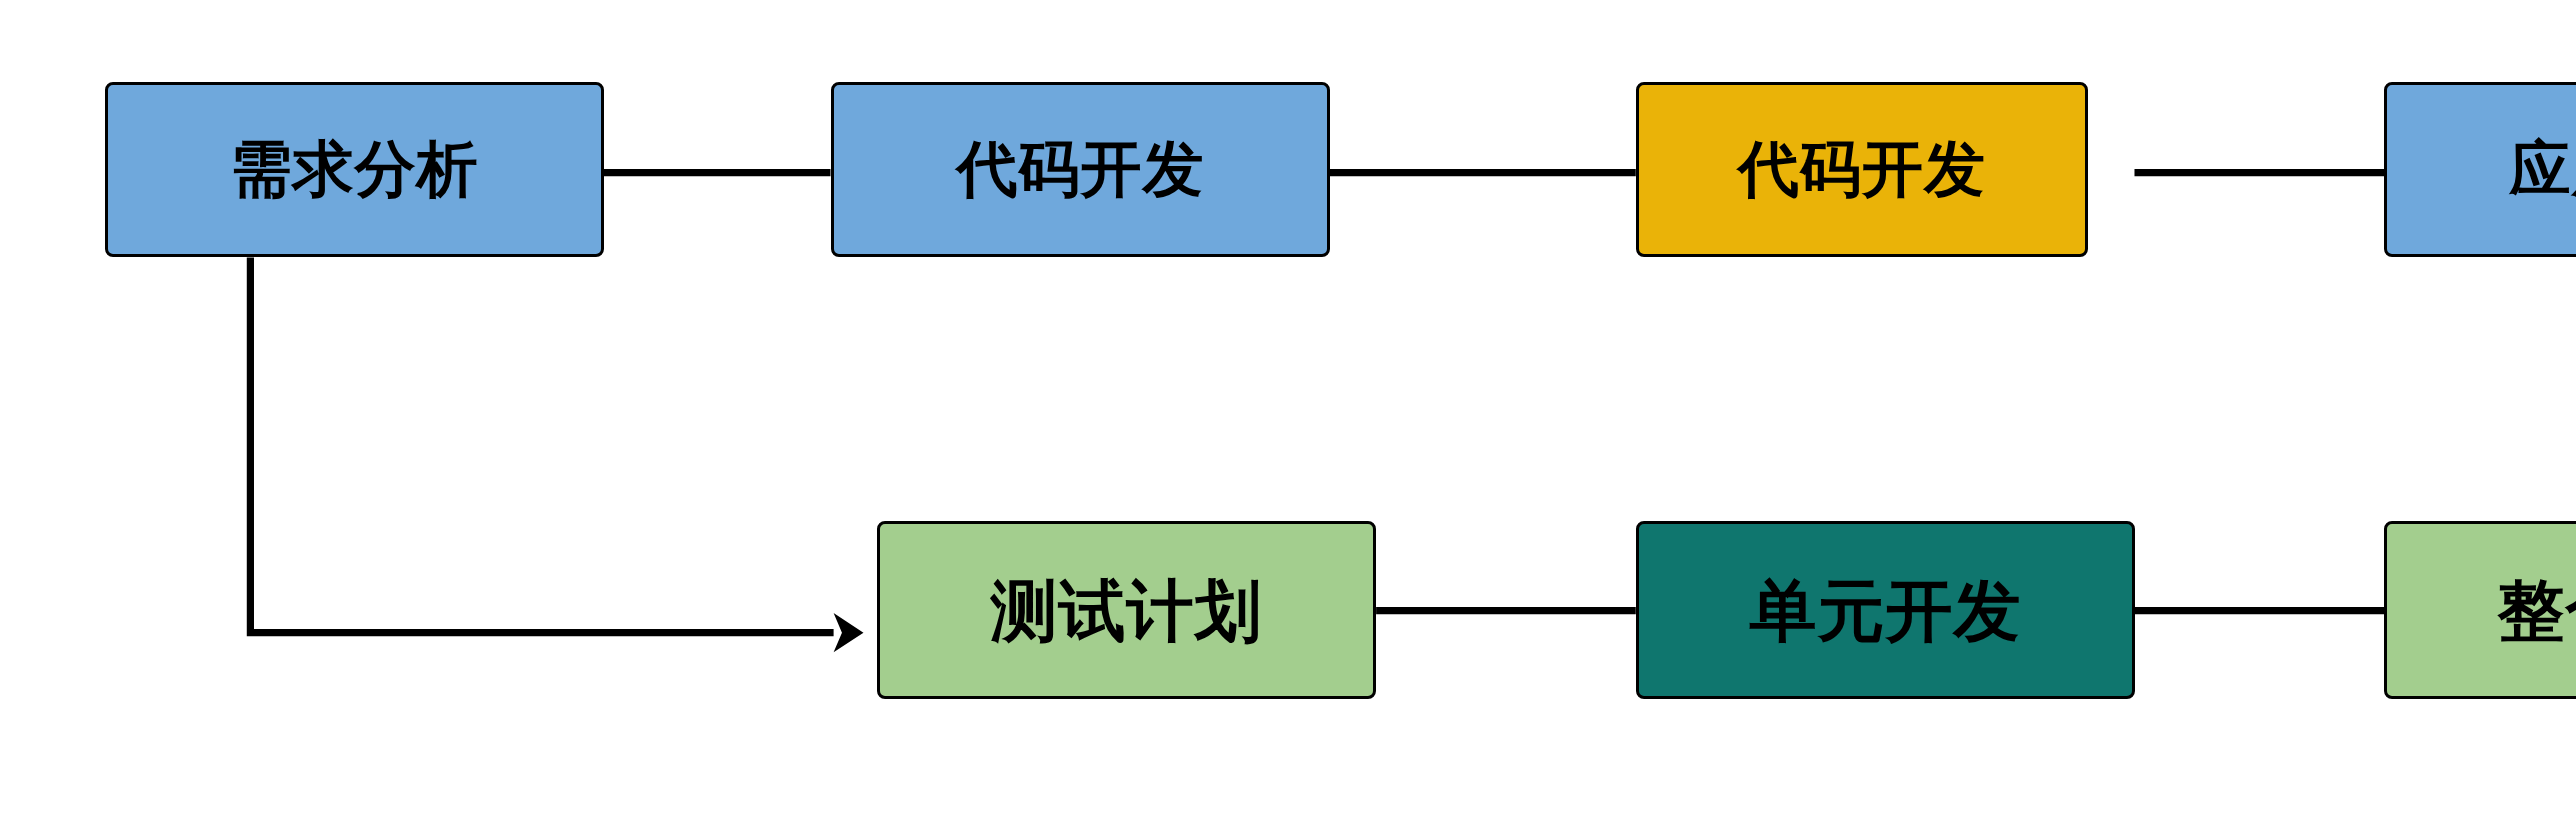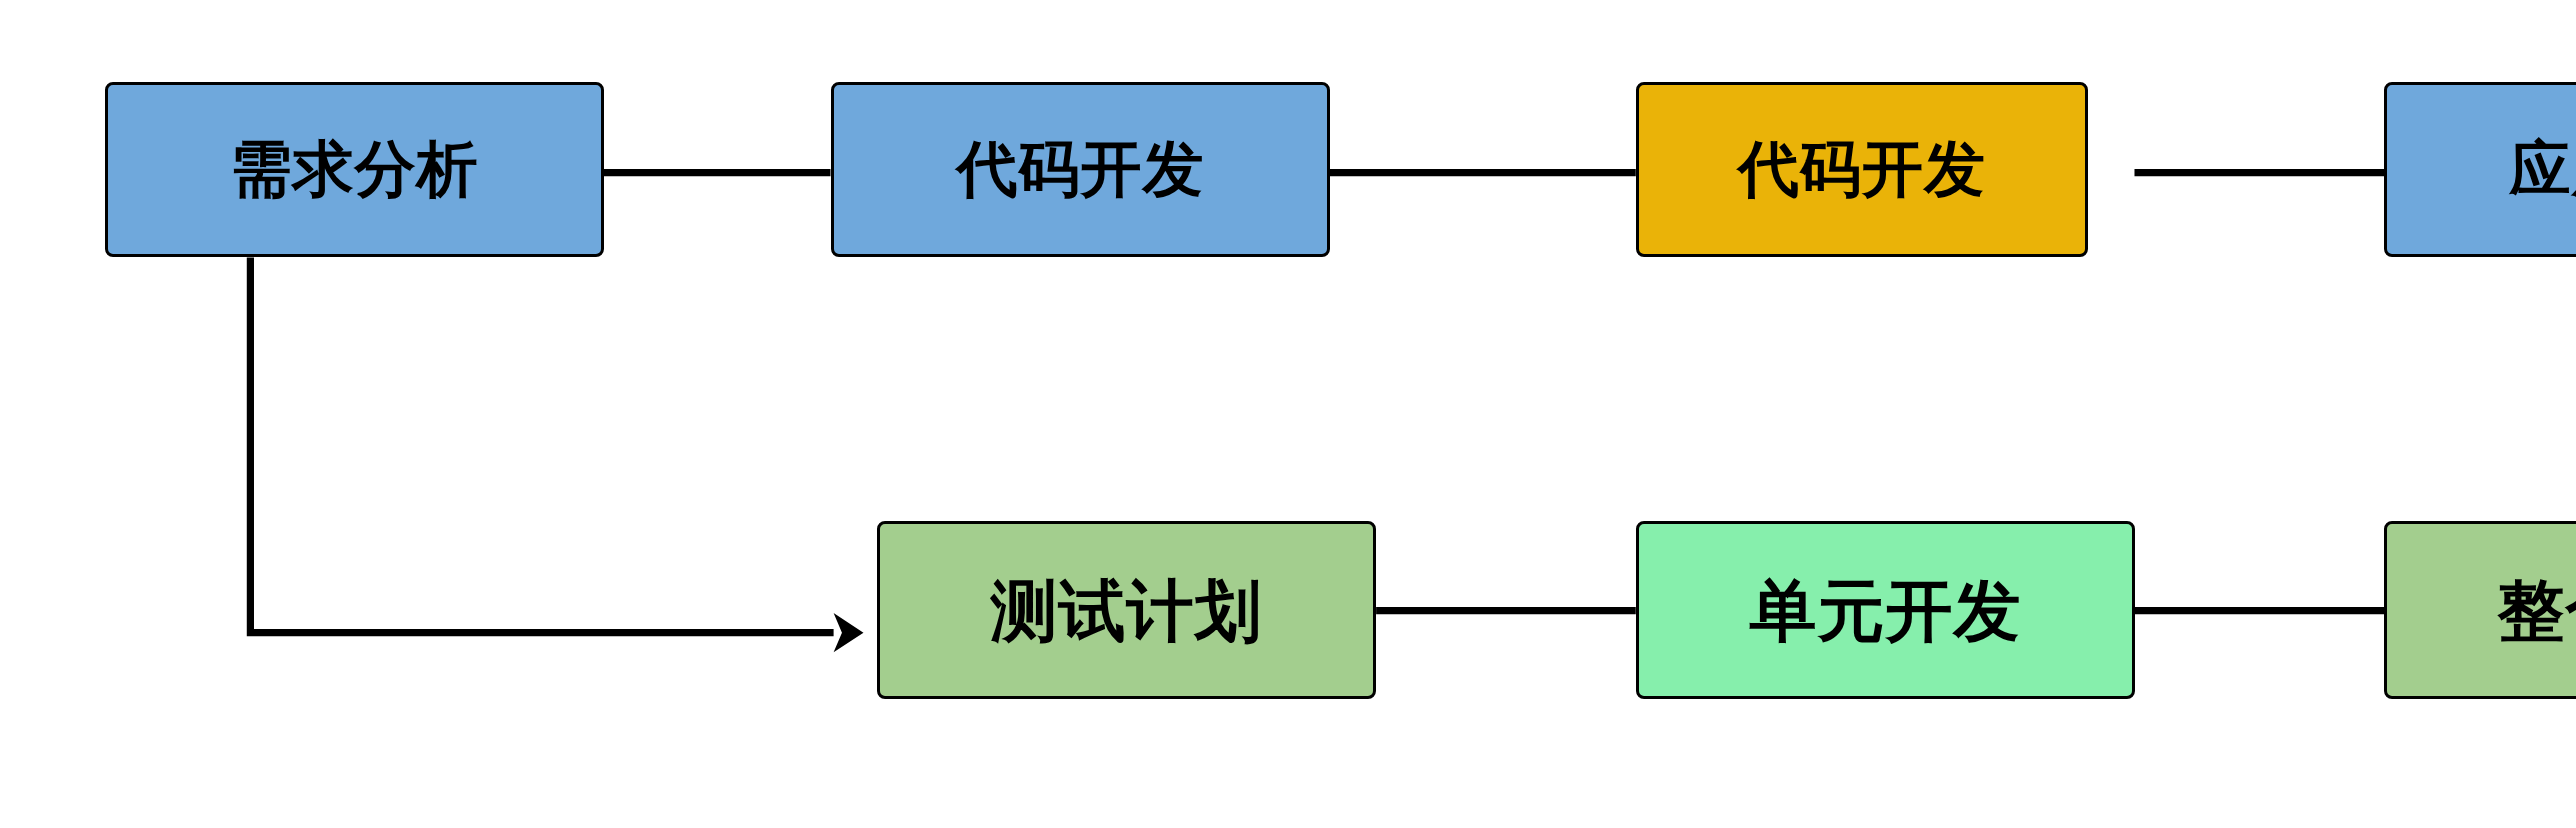--- a/index.html
+++ b/index.html
@@ -75,21 +75,21 @@
       </div>
       <div class="node row-top" style="left: 1636px; top: 82px; width: 452px; height: 175px; background: #eab308; border-color: rgb(0, 0, 0);">
         <span class="node-label">代码开发</span>
       </div>
       <div class="node row-top" style="left: 2384px; top: 82px; width: 499px; height: 175px; background: rgb(111, 168, 220); border-color: rgb(0, 0, 0);">
         <span class="node-label">应用集成</span>
       </div>
       <div class="node row-bot" style="left: 877px; top: 521px; width: 499px; height: 178px; background: rgb(163, 206, 142); border-color: rgb(0, 0, 0);">
         <span class="node-label">测试计划</span>
       </div>
-      <div class="node row-bot" style="left: 1636px; top: 521px; width: 499px; height: 178px; background: #86efac; border-color: rgb(0, 0, 0); align-items: center;">
+      <div class="node row-bot" style="left: 1636px; top: 521px; width: 499px; height: 178px; background: #0f766e; border-color: rgb(0, 0, 0); align-items: center;">
         <span class="node-label">单元开发</span>
       </div>
       <div class="node row-bot" style="left: 2384px; top: 521px; width: 499px; height: 178px; background: rgb(163, 206, 142); border-color: rgb(0, 0, 0);">
         <span class="node-label">整合测试</span>
       </div>
     </div>
 
 </div>
 
 

